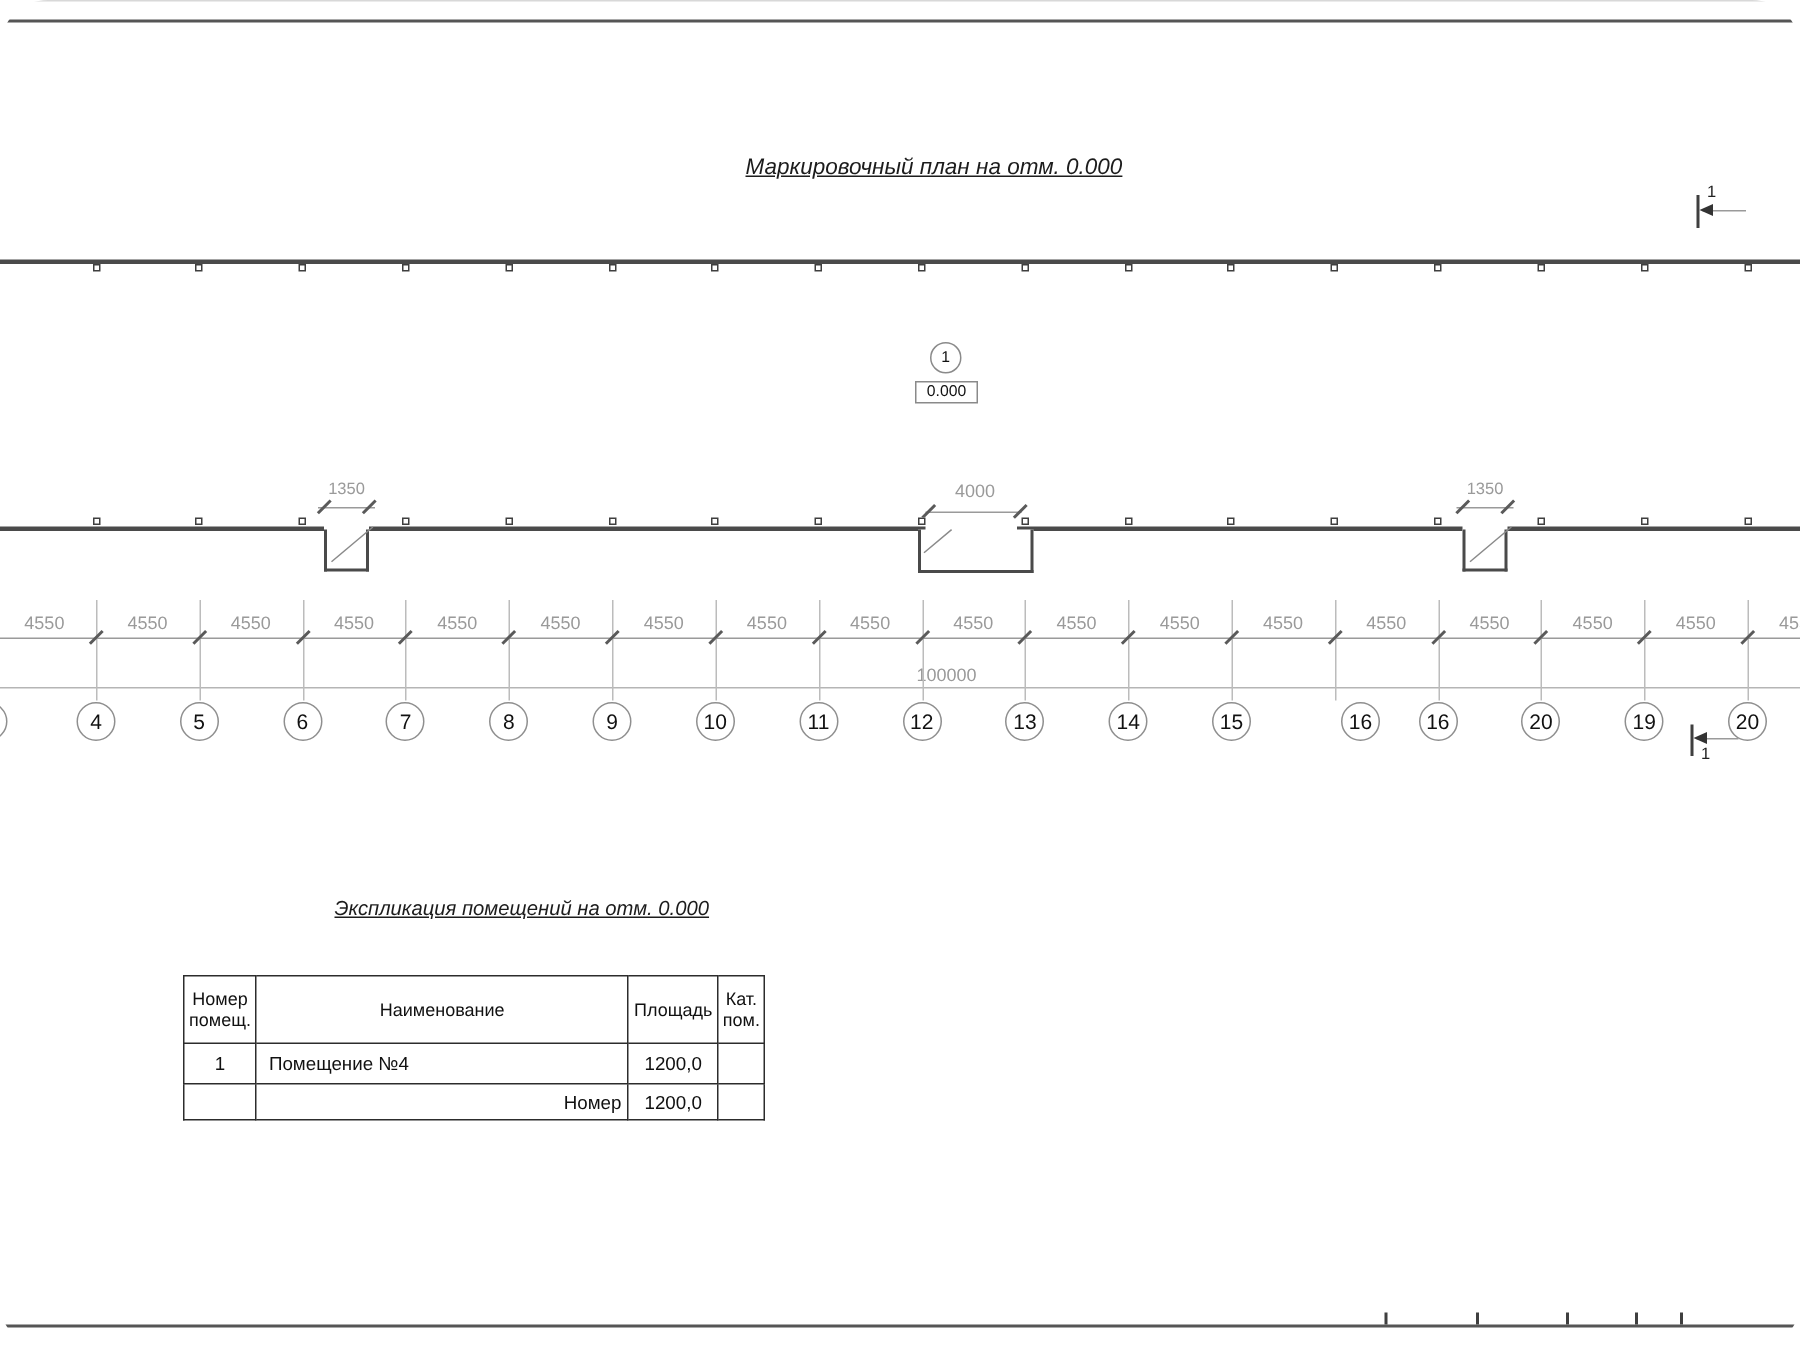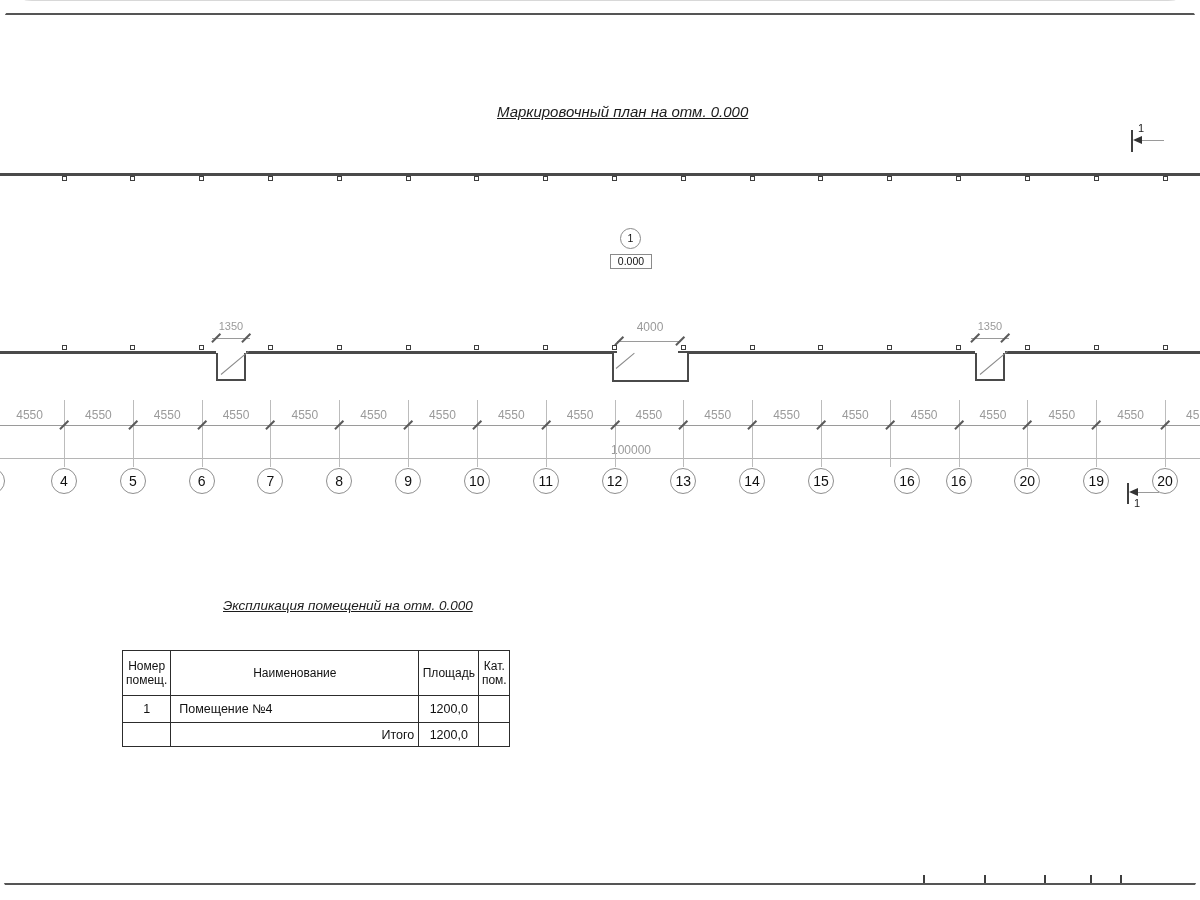--- a/index.html
+++ b/index.html
@@ -226,21 +226,21 @@
       <td style="font-size:12px;padding:0 1px;">Кат. пом.</td>
     </tr>
     <tr style="height:27px;">
       <td>1</td>
       <td class="name-cell">Помещение №4</td>
       <td>1200,0</td>
       <td></td>
     </tr>
     <tr style="height:24px;">
       <td></td>
-      <td class="total-cell">Итого</td>
+      <td class="total-cell">Номер</td>
       <td>1200,0</td>
       <td></td>
     </tr>
   </tbody>
     </table>
 
   <div class="hline" style="top:883px;left:0;width:1200px;height:2px;"></div>
   <div id="frame-ticks">
       <div class="frame-tick" style="left: 923px; top: 875px;"></div>
       <div class="frame-tick" style="left: 984px; top: 875px;"></div>

